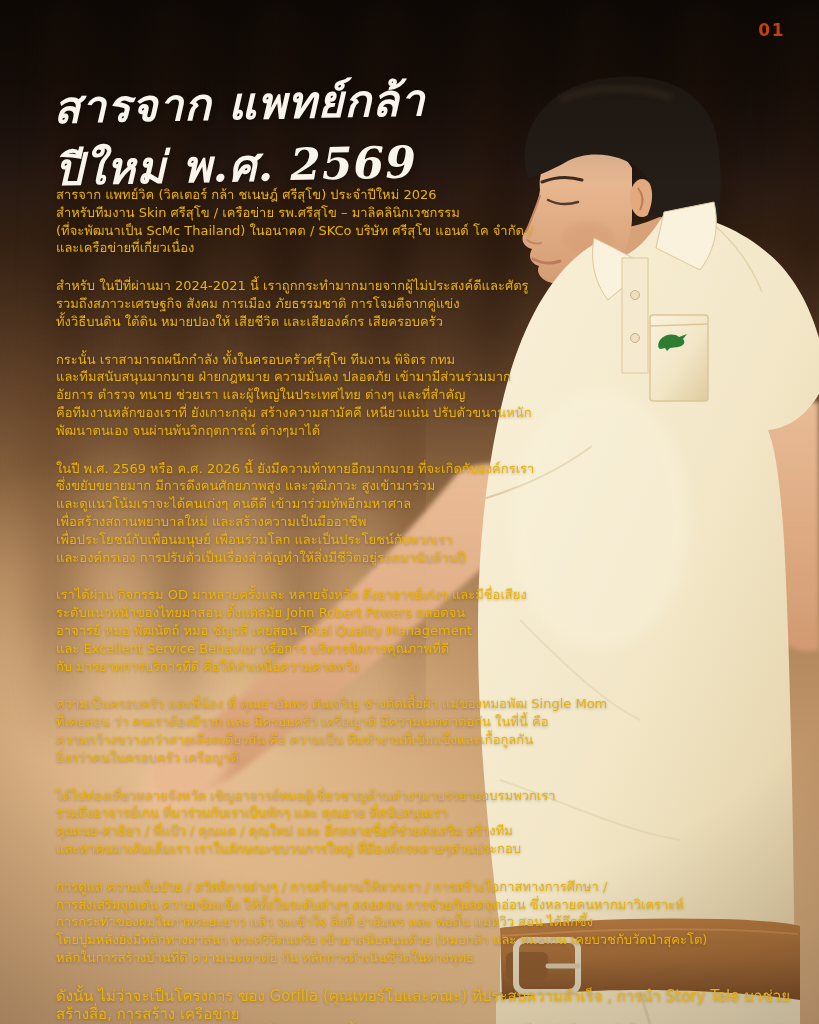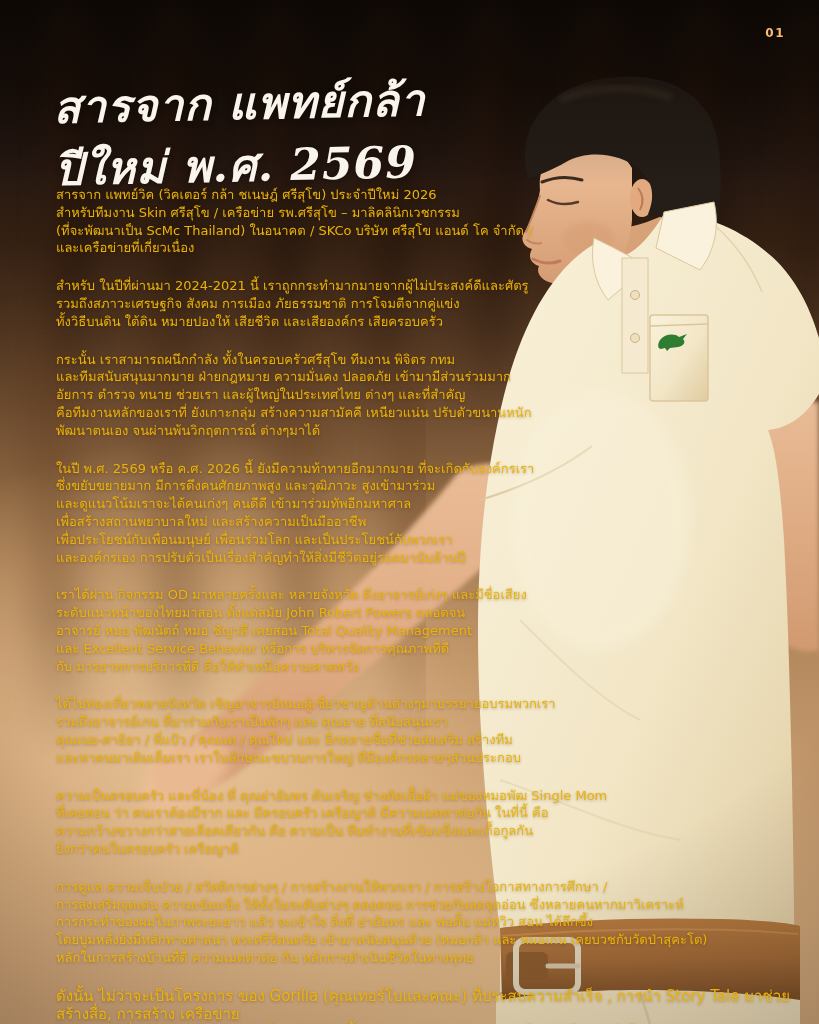--- a/index.html
+++ b/index.html
@@ -40,22 +40,22 @@
   .bg-vignette{
     position:absolute;inset:0;z-index:3;pointer-events:none;
     background:
       linear-gradient(180deg, rgba(8,4,2,.55), rgba(8,4,2,0) 18%),
       radial-gradient(120% 90% at 50% 38%, rgba(0,0,0,0) 55%, rgba(20,10,5,.38) 100%);
   }
   .portrait{
     position:absolute;inset:0;z-index:2;pointer-events:none;
   }
   .page-number{
-    position:absolute;top:26px;right:34px;z-index:5;
-    color:#fdba74;font-size:12px;font-weight:bold;letter-spacing:1.5px;
+    position:absolute;top:20px;right:34px;z-index:5;
+    color:#c2410c;font-size:17px;font-weight:bold;letter-spacing:1.5px;
   }
   .title{
     position:absolute;left:54px;top:44px;z-index:5;
     color:#faf5ec;
     font-family:"DejaVu Serif",serif;font-style:italic;
     font-size:44px;line-height:1.42;letter-spacing:1px;
     transform:rotate(-1.2deg);
     text-shadow:0 1px 6px rgba(0,0,0,.35);
   }
   .content{
@@ -186,28 +186,28 @@
 ซึ่งขยับขยายมาก มีการดึงคนศักยภาพสูง และวุฒิภาวะ สูงเข้ามาร่วม
 และดูแนวโน้มเราจะได้คนเก่งๆ คนดีดี เข้ามาร่วมทัพอีกมหาศาล
 เพื่อสร้างสถานพยาบาลใหม่ และสร้างความเป็นมืออาชีพ
 เพื่อประโยชน์กับเพื่อนมนุษย์ เพื่อนร่วมโลก และเป็นประโยชน์กับพวกเรา
 และองค์กรเอง การปรับตัวเป็นเรื่องสำคัญทำให้สิ่งมีชีวิตอยู่รอดมานับล้านปี</p>
   <p class="para">เราได้ผ่าน กิจกรรม OD มาหลายครั้งและ หลายจังหวัด ดึงอาจารย์เก่งๆ และมีชื่อเสียง
 ระดับแนวหน้าของไทยมาสอน ตั้งแต่สมัย John Robert Powers ตลอดจน
 อาจารย์ หมอ พัฒนัตถ์ หมอ ชัญวลี เคยสอน Total Quality Management
 และ Excellent Service Behavior หรือการ บริหารจัดการคุณภาพที่ดี
 กับ มารยาทการบริการที่ดี คือให้ทำเหนือความคาดหวัง</p>
+  <p class="para">ความเป็นครอบครัว และพี่น้อง ที่ คุณย่าอัมพร ตันเจริญ ช่างตัดเสื้อผ้า แม่ของหมอพัฒ Single Mom
+ที่เคยสอน ว่า คนเราต้องมีราก และ มีครอบครัว เครือญาติ มีความเมตตาต่อกัน ในที่นี้ คือ
+ความกว้างขวางกว่าสายเลือดเดียวกัน คือ ความเป็น ทีมทำงานที่เข้มแข็งและเกื้อกูลกัน
+ยิ่งกว่าคนในครอบครัว เครือญาติ</p>
   <p class="para">ได้ไปท่องเที่ยวหลายจังหวัด เชิญอาจารย์หมอผู้เชี่ยวชาญด้านต่างๆมาบรรยายอบรมพวกเรา
 รวมถึงอาจารย์เกน ที่มาร่วมกับเราเป็นพักๆ และ คุณอาย ที่สนับสนุนเรา
 คุณเนย-ศาธิยา / พี่แป้ว / คุณแต / คุณใหม่ และ อีกหลายชื่อที่ช่วยส่งเสริม สร้างทีม
 และหาคนมาเติมเต็มเรา เราในลักษณะขบวนการใหญ่ ที่มีองค์กรหลายๆส่วนประกอบ</p>
-  <p class="para">ความเป็นครอบครัว และพี่น้อง ที่ คุณย่าอัมพร ตันเจริญ ช่างตัดเสื้อผ้า แม่ของหมอพัฒ Single Mom
-ที่เคยสอน ว่า คนเราต้องมีราก และ มีครอบครัว เครือญาติ มีความเมตตาต่อกัน ในที่นี้ คือ
-ความกว้างขวางกว่าสายเลือดเดียวกัน คือ ความเป็น ทีมทำงานที่เข้มแข็งและเกื้อกูลกัน
-ยิ่งกว่าคนในครอบครัว เครือญาติ</p>
   <p class="para">การดูแล ความเจ็บป่วย / สวัสดิการต่างๆ / การสร้างงานให้พวกเรา / การสร้างโอกาสทางการศึกษา /
 การส่งเสริมจุดเด่น ความเข้มแข็ง ให้ทั้งในระดับต่างๆ ตลอดจน การช่วยกันลดจุดอ่อน ซึ่งหลายคนหากมาวิเคราะห์
 การกระทำของผมในภาพระยะยาว แล้ว จะเข้าใจ สิ่งที่ ย่าอัมพร และ พ่อตั้น แม่หวิว สอน ได้ลึกซึ้ง
 โดยปูมหลังยังมีหลักทางศาสนา พระศรีรัตนตรัย เข้ามาสนับสนุนด้วย (หมอกล้า และ หมอเกน เคยบวชกับวัดป่าสุคะโต)
 หลักในการสร้างบ้านที่ดี ความเมตตาต่อ กัน หลักการดำเนินชีวิตในทางพุทธ</p>
   <p class="para small">ดังนั้น ไม่ว่าจะเป็นโครงการ ของ Gorilla (คุณเทอร์โบและคณะ) ที่ประสบความสำเร็จ , การนำ Story Tale มาช่วยสร้างสื่อ, การสร้าง เครือข่าย
 Security ที่อาจจะดูกว้างขวาง , โครงการลดน้ำหนักคุณเฟิร์นแล้วเอามาเป็นพรีเซ็นเตอร์, โครงการสนับสนุนการศึกษาคุณนิวและชาวคณะ,
 การมุ่งเน้น พัฒนาทักษะด้านภาษา และหน่วยปฏิบัติการต่างประเทศขององค์กร, การมีการ์ดประมาณมากกว่า 5 ทีมหลักแล้วด้วยกัน
 นำโดย คุณภูวดล , ST Smart Pro, เครือข่ายพี่กอล์ฟ, SAM, เบียร์-ฟิล์ม,ฯลฯ ,พวกนี้ เป็นศาสตร์การใช้ชีวิตระดับสูง ที่คนอาจจะมองภาพเล็กไม่เข้าใจ
 เพราะเป็นเพียงใบไม้ในป่าใหญ่  แต่ ถ้ามองภาพป่าทั้งป่า ได้แล้ว จะเข้าใจ ว่า ความกว้างขวางของจิตใจครอบครัวศรีสุโขตั้งแต่สมัย ย่า มาจนถึง

